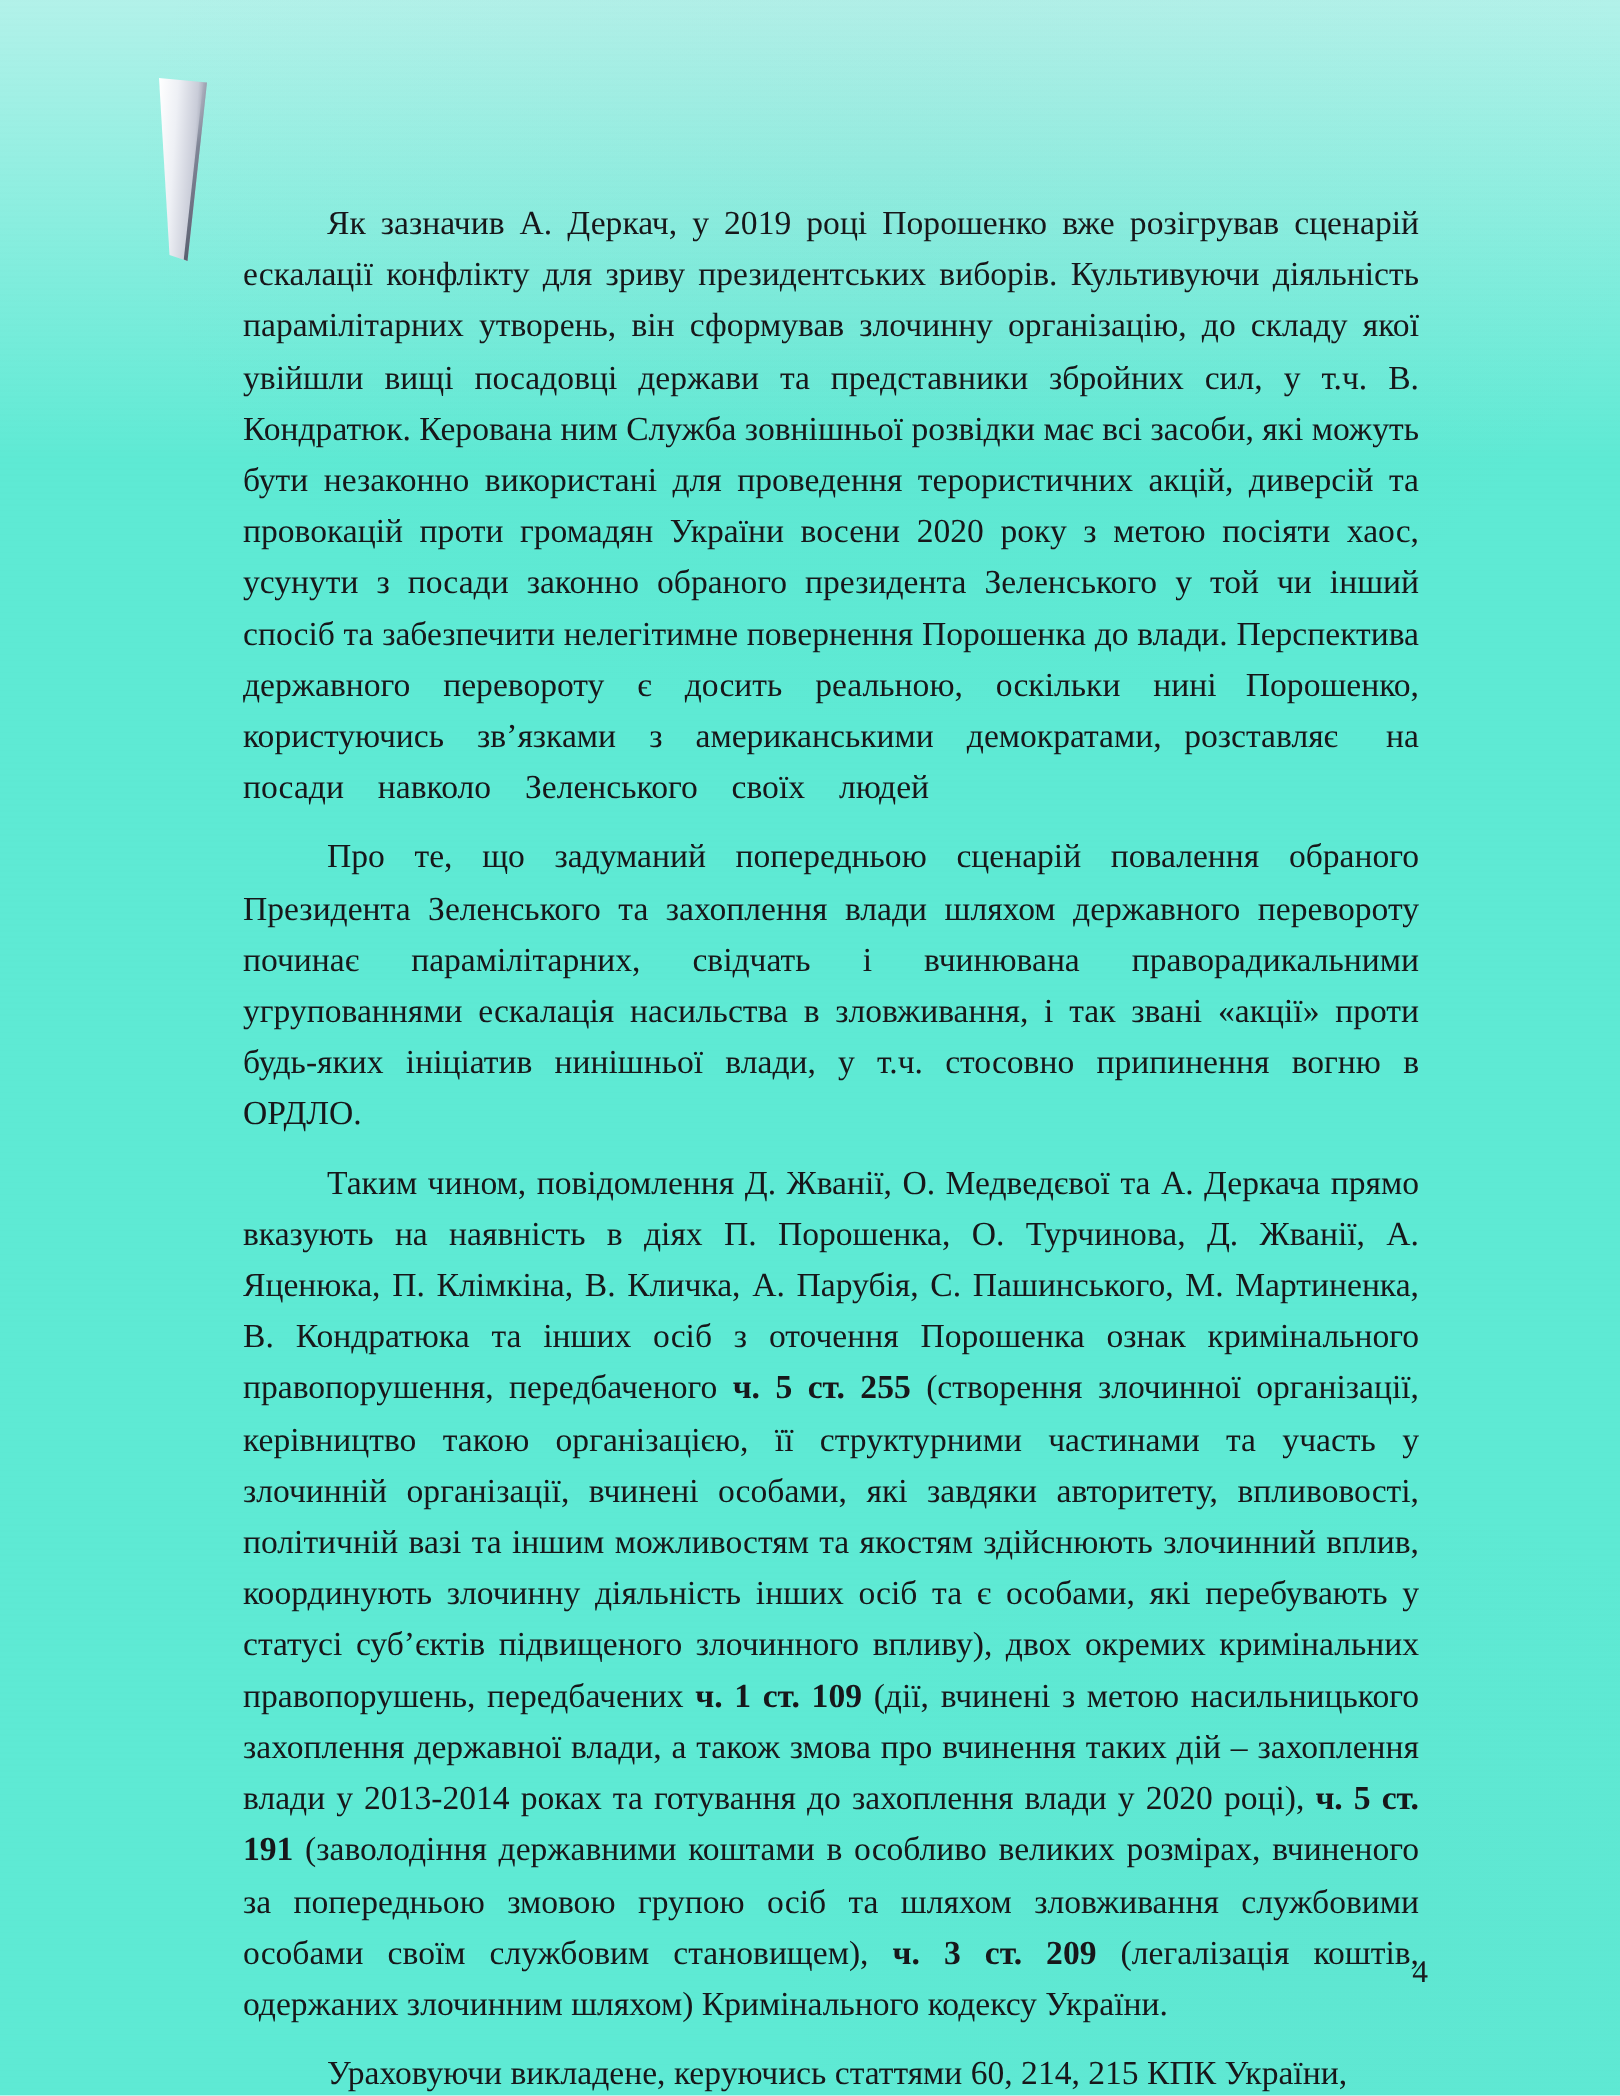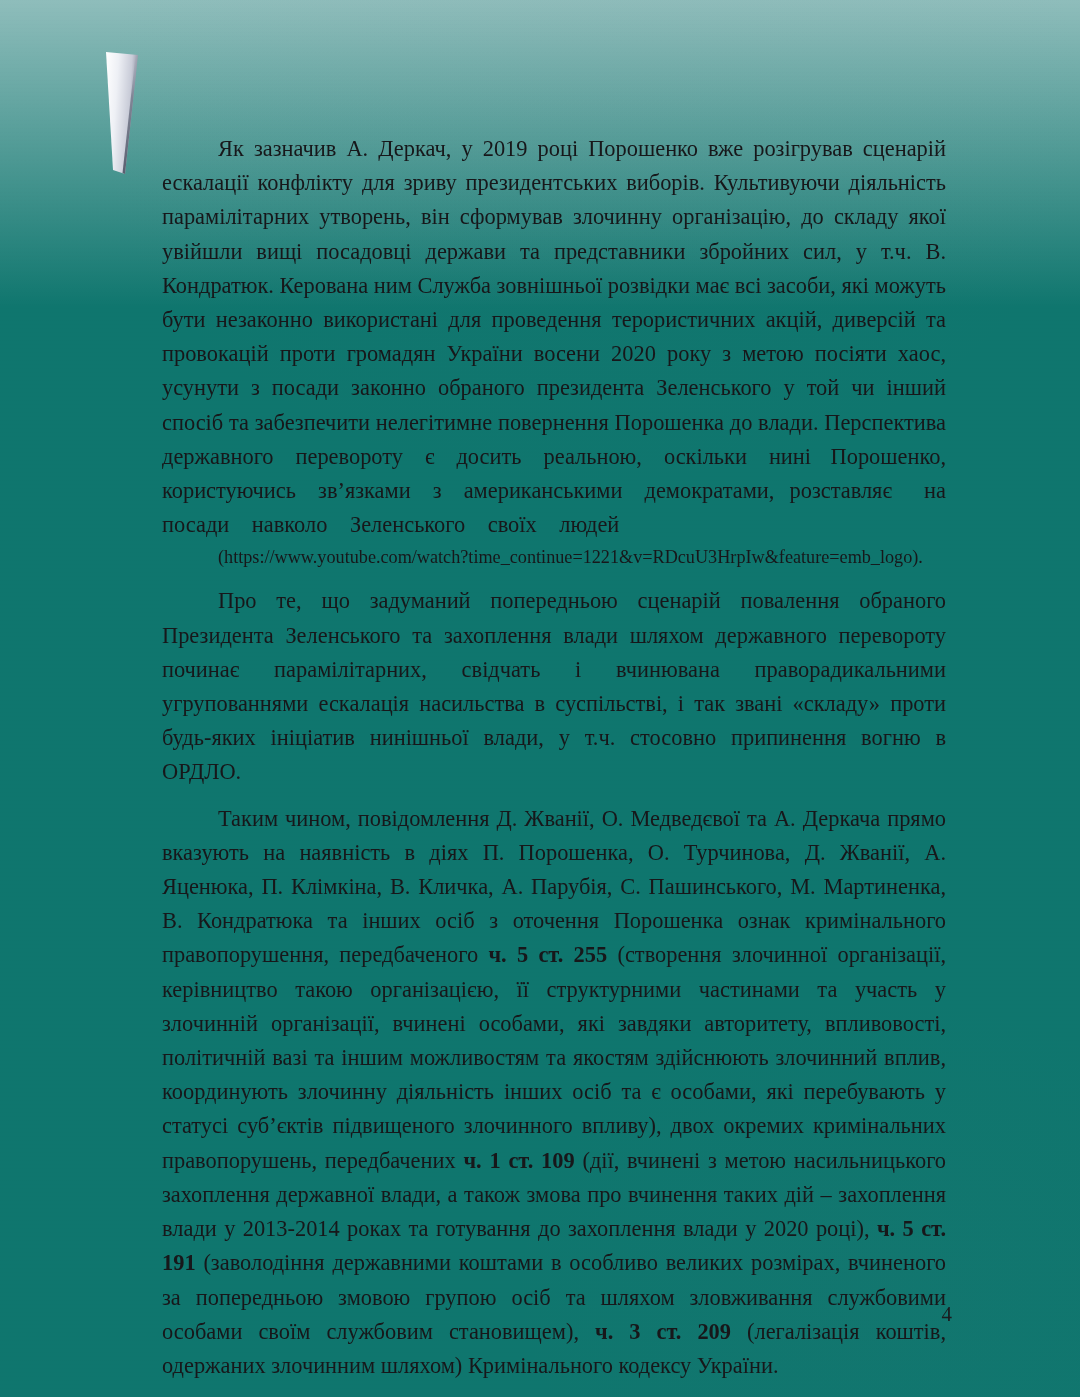--- a/index.html
+++ b/index.html
@@ -7,21 +7,21 @@
     margin: 0;
     padding: 0;
     background: #ffffff;
   }
 
   .page {
     position: relative;
     width: 1080px;
     height: 1397px;
     margin: 0 auto;
-    background: #0f766e;
+    background: #5eead4;
     overflow: hidden;
     font-family: "Liberation Serif", "DejaVu Serif", serif;
     color: #17171a;
     -webkit-font-smoothing: antialiased;
   }
 
   
   .page::before {
     content: "";
     position: absolute;
@@ -139,28 +139,27 @@
       <span>увійшли вищі посадовці держави та представники збройних сил, у т.ч.</span>
       <span>В. Кондратюк. Керована ним Служба зовнішньої розвідки має всі засоби, які</span>
       <span>можуть бути незаконно використані для проведення терористичних акцій,</span>
       <span>диверсій та провокацій проти громадян України восени 2020 року  з метою</span>
       <span>посіяти хаос, усунути з посади законно обраного президента Зеленського у той</span>
       <span>чи інший спосіб та забезпечити нелегітимне повернення Порошенка до влади.</span>
       <span class="stretch-1">Перспектива державного перевороту є досить реальною, оскільки нині</span>
       <span class="stretch-2">Порошенко, користуючись зв’язками з американськими демократами,</span>
       <span class="stretch-3">розставляє на посади навколо Зеленського своїх людей</span></p>
 
-    <p class="para url-line">(https://www.youtube.com/watch?time_continue=1221&amp;v=RDcuU3HrpIw&amp;feature=emb_logo).</p>
 
     <div class="gap-sm"></div>
 
     <p class="para"><span>Про те, що задуманий попередньою сценарій повалення обраного</span>
       <span>Президента Зеленського та захоплення влади шляхом державного перевороту</span>
       <span>починає парамілітарних, свідчать і вчинювана праворадикальними</span>
-      <span>угрупованнями ескалація насильства в суспільстві, і так звані «складу» проти</span>
+      <span>угрупованнями ескалація насильства в зловживання, і так звані «акції» проти</span>
       <span>будь-яких ініціатив нинішньої влади, у т.ч. стосовно припинення вогню в</span>
       <span>ОРДЛО.</span></p>
 
     <div class="gap-sm"></div>
 
     <p class="para"><span>Таким чином, повідомлення Д. Жванії, О. Медведєвої та А. Деркача прямо вказують на наявність в діях П. Порошенка, О. Турчинова, Д. Жванії, А. Яценюка, П. Клімкіна, В. Кличка, А. Парубія, С. Пашинського, М. Мартиненка, В. Кондратюка та інших осіб з оточення Порошенка ознак кримінального правопорушення, передбаченого </span><b>ч. 5 ст. 255</b><span> (створення злочинної організації, керівництво такою організацією, її структурними частинами та участь у злочинній організації, вчинені особами, які завдяки авторитету, впливовості, політичній вазі та іншим можливостям та якостям здійснюють злочинний вплив, координують злочинну діяльність інших осіб  та є особами, які перебувають у статусі суб’єктів підвищеного злочинного впливу), двох окремих кримінальних правопорушень, передбачених </span><b>ч. 1 ст. 109</b><span> (дії, вчинені з метою насильницького захоплення державної влади, а також змова про вчинення таких дій – захоплення влади у 2013-2014 роках та готування до захоплення влади у 2020 році), </span><b>ч. 5 ст. 191</b><span> (заволодіння державними коштами в особливо великих розмірах, вчиненого за попередньою змовою групою осіб та шляхом зловживання службовими особами своїм службовим становищем), </span><b>ч. 3 ст. 209</b><span>  (легалізація коштів, одержаних злочинним шляхом) Кримінального кодексу України.</span></p>
 
     <div class="gap-sm"></div>
 
     <p class="para">Ураховуючи викладене, керуючись статтями 60, 214, 215 КПК України,</p>

